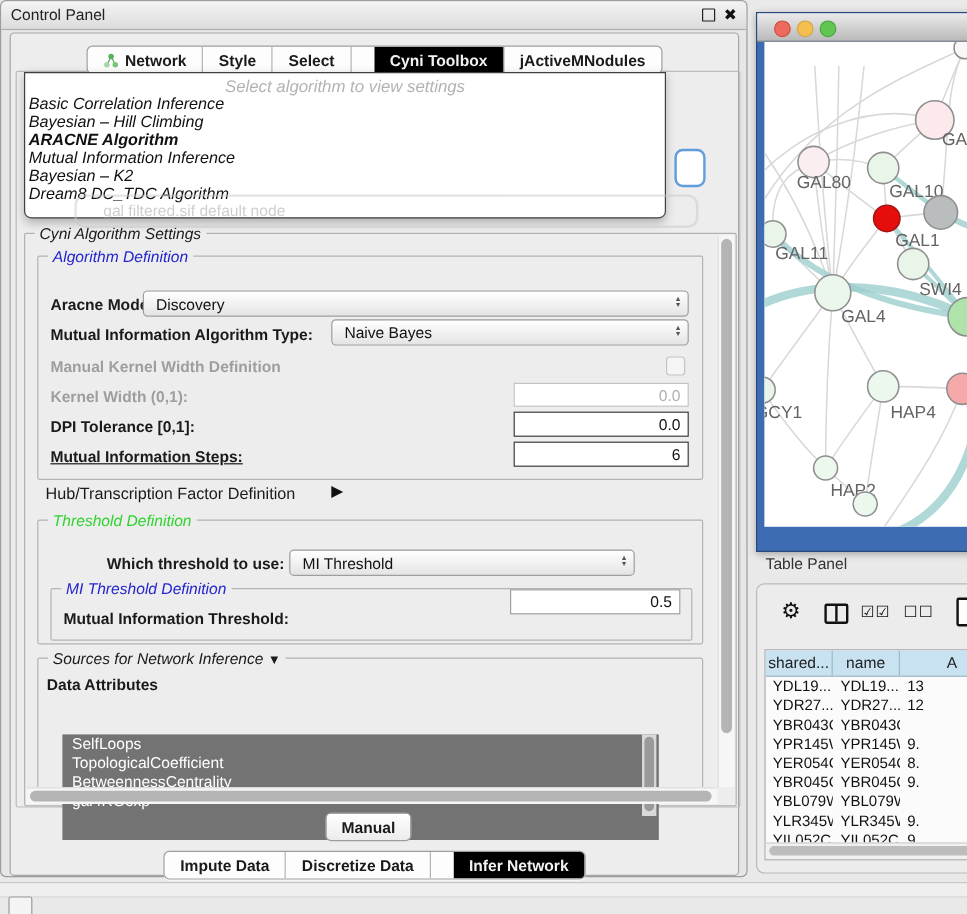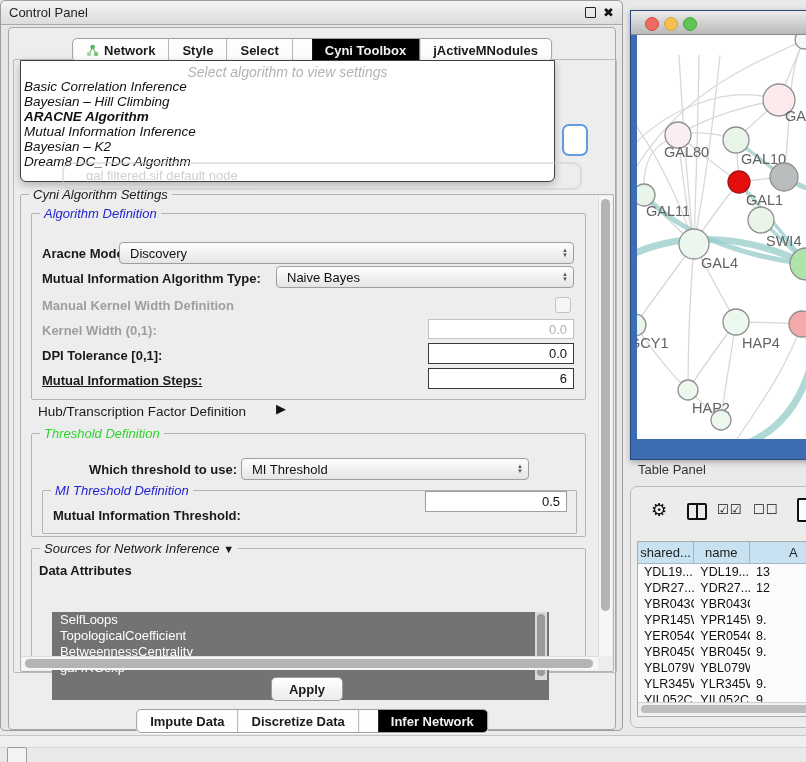--- a/index.html
+++ b/index.html
@@ -227,21 +227,21 @@
         </div>
 
         <div class="sb-track-v" style="right:1px;top:1px;width:13px;height:460px;">
           <div class="sb-thumb" style="left:2px;top:3px;width:9px;height:412px;"></div>
         </div>
         <div class="sb-track-h" style="left:1px;bottom:1px;width:576px;height:13px;">
           <div class="sb-thumb" style="left:3px;top:2px;width:568px;height:9px;"></div>
         </div>
       </div>
 
-      <div class="apply-btn" style="left:262px;top:649px;">Apply</div>
+      <div class="apply-btn" style="left:262px;top:649px;">Manual</div>
 
       <div class="abs" style="left:303px;top:681px;transform:translateX(-50%);">
         <div class="seg" id="bottom-tabs">
             <span class="tab">
               <span>Impute Data</span>
             </span>
             <span class="tab">
               <span>Discretize Data</span>
             </span>
             <span class="tab sel">

